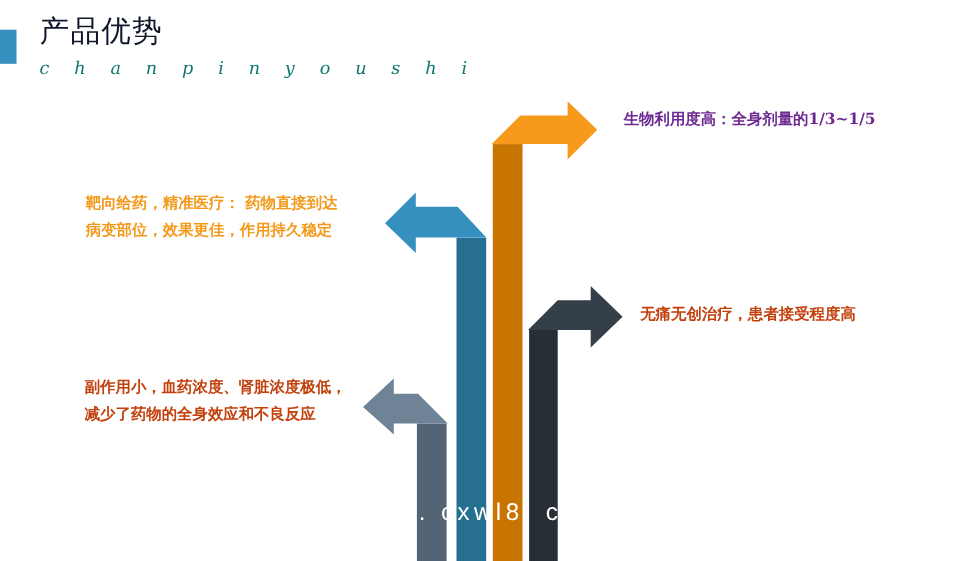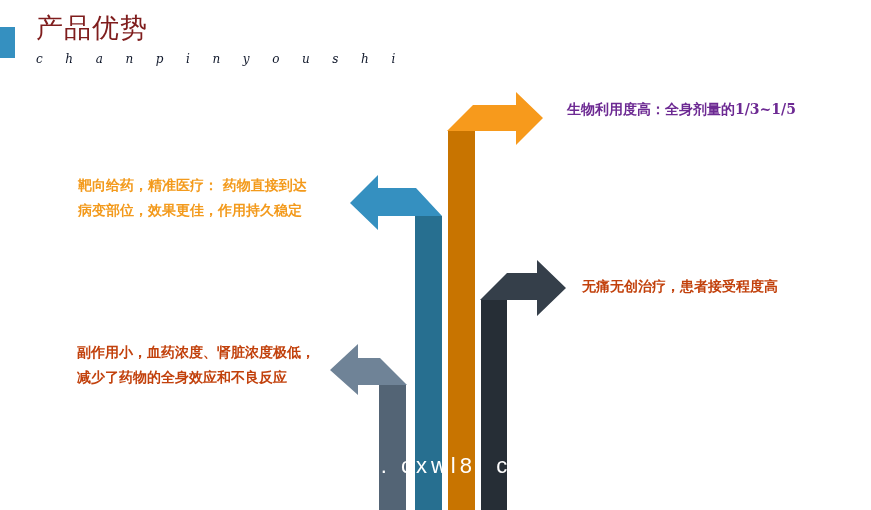--- a/index.html
+++ b/index.html
@@ -2,22 +2,22 @@
 <html><head>
   <meta charset="utf-8">
   <style>
     html, body { margin: 0; padding: 0; }
     body {
       width: 871px; height: 510px; position: relative; overflow: hidden;
       background: #ffffff;
       font-family: "DejaVu Serif", "Liberation Serif", serif;
     }
     .accent-block { position: absolute; left: 0; top: 27px; width: 15px; height: 31px; background: #3590c0; }
-    .title { position: absolute; left: 36px; top: 10px; font-size: 27px; color: #7f1d1d; letter-spacing: 1px; font-family: "DejaVu Sans", sans-serif; font-weight: 300; }
-    .subtitle { position: absolute; left: 36px; top: 52px; font-size: 12px; color: #0f172a; font-style: italic; letter-spacing: 22.6px; font-family: "DejaVu Serif", serif; }
+    .title { position: absolute; left: 36px; top: 10px; font-size: 27px; color: #0f172a; letter-spacing: 1px; font-family: "DejaVu Sans", sans-serif; font-weight: 300; }
+    .subtitle { position: absolute; left: 36px; top: 52px; font-size: 16px; color: #0f766e; font-style: italic; letter-spacing: 22.6px; font-family: "DejaVu Serif", serif; }
     svg.graphic { position: absolute; left: 0; top: 0; }
     .callout { position: absolute; font-weight: bold; font-size: 14px; line-height: 25px; font-family: "DejaVu Serif", "Liberation Serif", serif; }
     .c-top { left: 567px; top: 97px; width: 250px; color: #6d2a93; }
     .c-blue { left: 78px; top: 173px; width: 240px; color: #f39a1c; }
     .c-dark { left: 582px; top: 274px; width: 260px; color: #c2410c; }
     .c-grey { left: 77px; top: 340px; width: 240px; color: #c2410c; }
     .watermark { position: absolute; left: 362px; top: 453px; font-size: 22px; color: #ffffff; letter-spacing: 4px; font-family: Liberation Sans, sans-serif; }
   </style>
 </head>
 <body>

